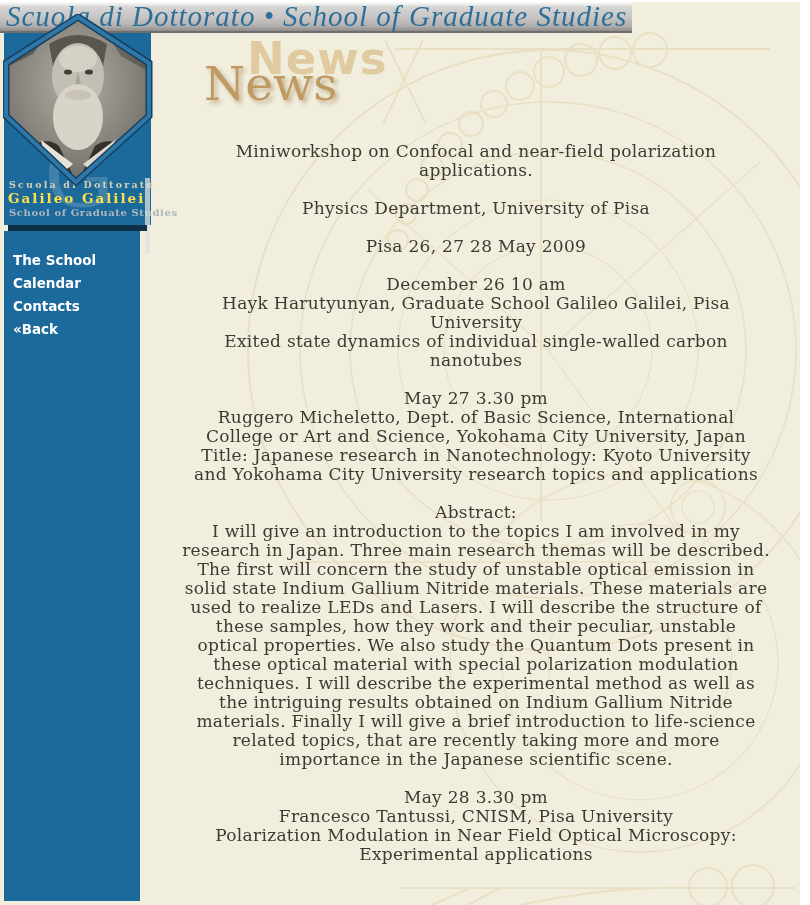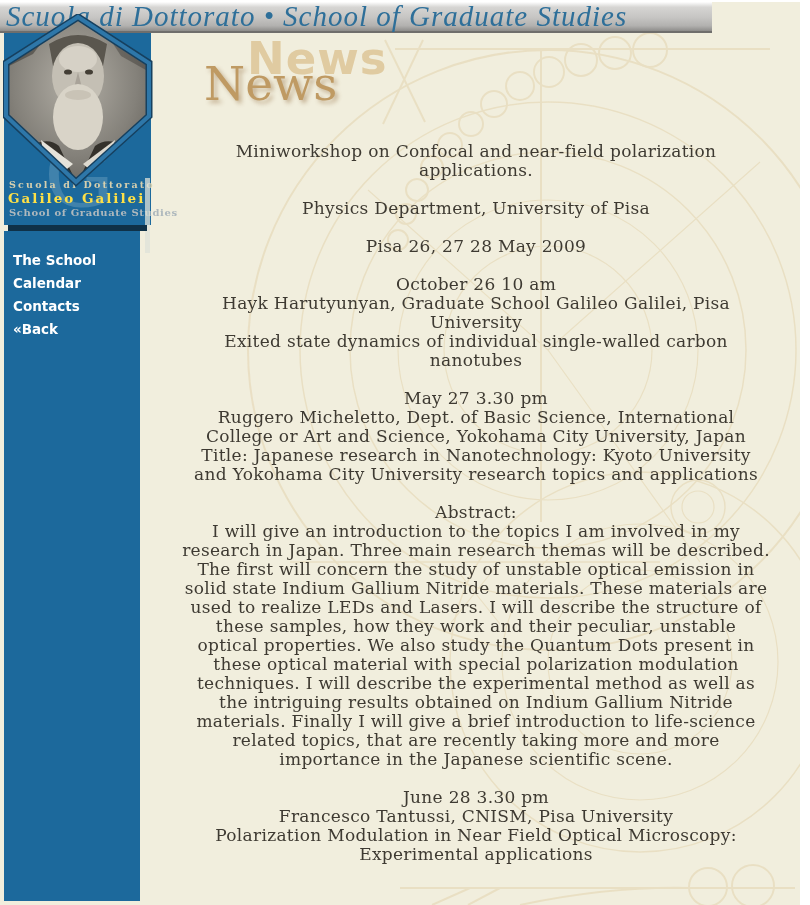--- a/index.html
+++ b/index.html
@@ -3,21 +3,21 @@
 <meta charset="utf-8">
 <style>
   html,body{margin:0;padding:0;background:#ffffff;}
   .page{position:relative;width:810px;height:905px;background:#ffffff;overflow:hidden;
         font-family:"DejaVu Serif",serif;}
   
   .content-area{position:absolute;left:0;top:2px;width:800px;height:903px;background:#f1eedd;}
   
   .watermark{position:absolute;left:0;top:2px;z-index:1;}
   
-  .topbar{position:absolute;left:0;top:2px;width:712px;height:31px;z-index:2;
+  .topbar{position:absolute;left:0;top:2px;width:632px;height:31px;z-index:2;
           background:linear-gradient(#fefefe 0%,#d6d5d3 18%,#c5c4c2 55%,#b2b1af 82%,#8d8c8a 100%);
           border-bottom:2px solid #6f6e6c;box-sizing:border-box;}
   .topbar-title{position:absolute;left:6px;top:-2px;font-family:"Liberation Serif",serif;
           font-style:italic;font-size:29px;color:#2e6f99;white-space:nowrap;letter-spacing:1px;}
   
   .logo-block{position:absolute;left:4px;top:33px;width:147px;height:192px;background:#1c699c;z-index:3;}
   .logo-g{position:absolute;left:40px;top:100px;font-family:"DejaVu Serif",serif;font-size:88px;
           color:rgba(210,228,238,0.20);line-height:1;}
   .logo-line1{position:absolute;left:5px;top:146px;font-size:9.5px;font-weight:bold;
           letter-spacing:2.2px;color:#d6cfae;white-space:nowrap;}
@@ -154,21 +154,21 @@
     <span class="news-serif" data-bind="main.heading">News</span>
   </div>
 
   <main class="content">
     <div class="block" data-bind="main.title">Miniworkshop on Confocal and near-field polarization
 applications.</div>
     <div class="block" data-bind="main.venue">Physics Department, University of Pisa</div>
     <div class="block" data-bind="main.dates">Pisa 26, 27 28 May 2009</div>
 
     <section class="block">
-      <div data-bind="main.sessions.0.when">October 26 10 am</div>
+      <div data-bind="main.sessions.0.when">December 26 10 am</div>
       <div data-bind="main.sessions.0.speaker">Hayk Harutyunyan, Graduate School Galileo Galilei, Pisa
 University</div>
       <div data-bind="main.sessions.0.talk">Exited state dynamics of individual single-walled carbon
 nanotubes</div>
     </section>
 
     <section class="block">
       <div data-bind="main.sessions.1.when">May 27 3.30 pm</div>
       <div data-bind="main.sessions.1.speaker">Ruggero Micheletto, Dept. of Basic Science, International
 College or Art and Science, Yokohama City University, Japan</div>
@@ -187,19 +187,19 @@
 optical properties. We also study the Quantum Dots present in
 these optical material with special polarization modulation
 techniques. I will describe the experimental method as well as
 the intriguing results obtained on Indium Gallium Nitride
 materials. Finally I will give a brief introduction to life-science
 related topics, that are recently taking more and more
 importance in the Japanese scientific scene.</div>
     </section>
 
     <section class="block">
-      <div data-bind="main.sessions.2.when">June 28 3.30 pm</div>
+      <div data-bind="main.sessions.2.when">May 28 3.30 pm</div>
       <div data-bind="main.sessions.2.speaker">Francesco Tantussi, CNISM, Pisa University</div>
       <div data-bind="main.sessions.2.talk">Polarization Modulation in Near Field Optical Microscopy:
 Experimental applications</div>
     </section>
   </main>
 </div>
 
 </body></html>

